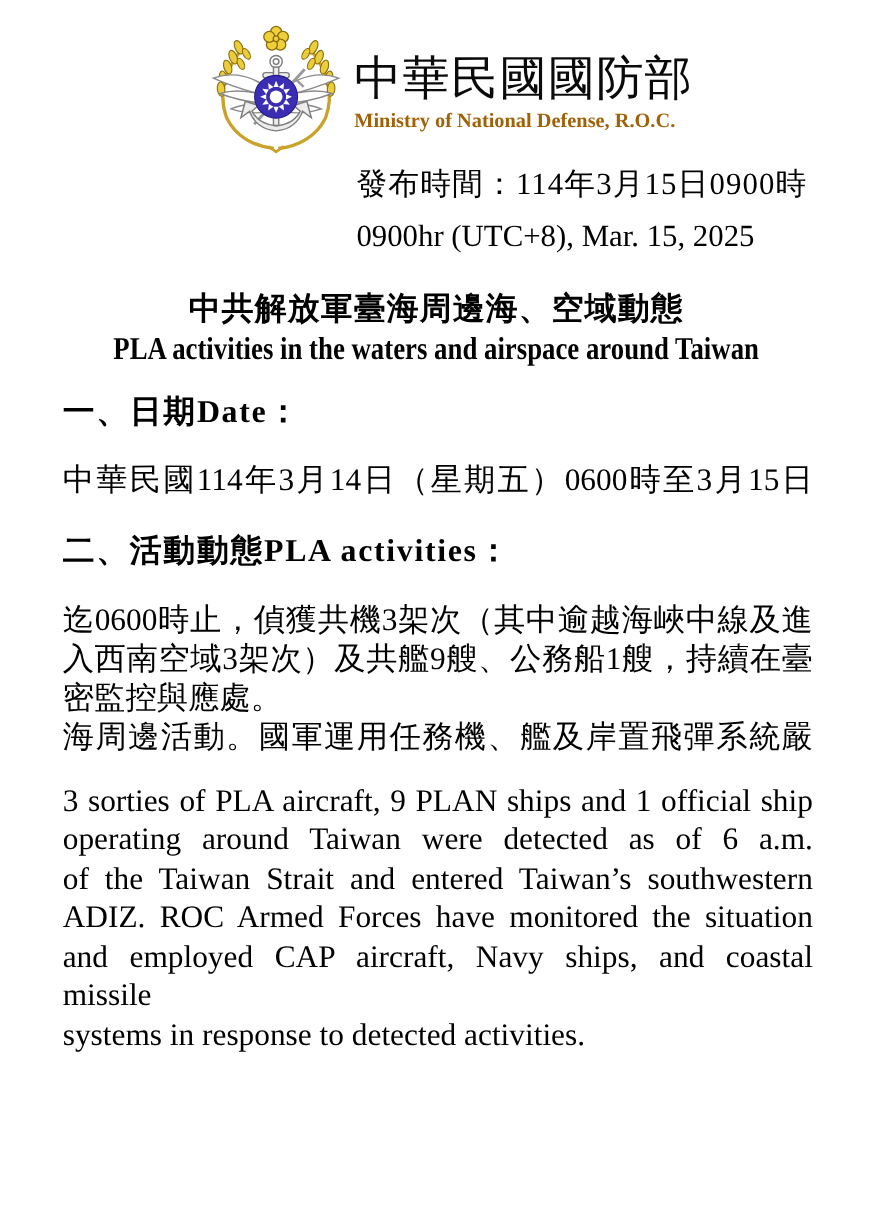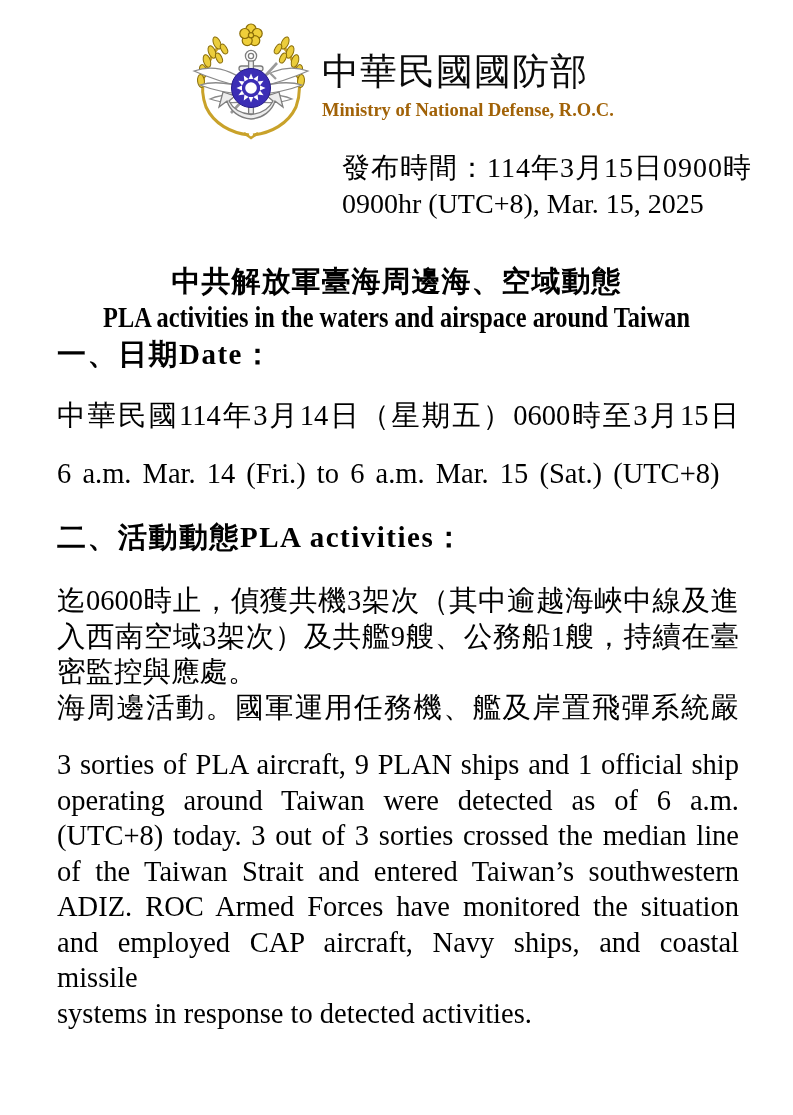--- a/index.html
+++ b/index.html
@@ -8,40 +8,40 @@
     width:793px;height:1115px;
     background:#ffffff;
     font-family:"Liberation Serif","DejaVu Serif",serif;
     color:#000;
     overflow:hidden;
   }
   
   .logo{position:absolute;left:186px;top:22px;width:130px;height:122px;}
   .orgblock{position:absolute;left:322px;top:46px;width:420px;}
   .org-zh{
-    font-size:37px;line-height:52px;letter-spacing:1px;color:#0a0a0a;
+    font-size:43px;line-height:52px;letter-spacing:1px;color:#0a0a0a;
     white-space:nowrap;font-weight:500;
   }
   .org-en{
     font-size:18.5px;line-height:22px;font-weight:bold;color:#a16207;
     white-space:nowrap;margin-top:1px;
   }
   
-  .release{position:absolute;left:342px;top:150px;width:430px;}
+  .release{position:absolute;left:324px;top:150px;width:430px;}
   .release .r1{font-size:28px;line-height:36px;letter-spacing:1px;white-space:nowrap;}
-  .release .r2{font-size:28px;line-height:36px;white-space:nowrap;}
+  .release .r2{font-size:28px;line-height:36px;white-space:nowrap;margin-top:12px;}
   
   .doc-title{position:absolute;left:0;top:262px;width:793px;text-align:center;}
   .doc-title .t-zh{font-size:29px;line-height:38px;font-weight:bold;letter-spacing:1px;}
   .doc-title .t-en{
     font-size:29px;line-height:34px;font-weight:bold;white-space:nowrap;
     transform:scaleX(0.84);transform-origin:50% 50%;
   }
   
-  .bodycol{position:absolute;left:57px;top:336px;width:682px;}
+  .bodycol{position:absolute;left:57px;top:357px;width:682px;}
   .h-sec{font-size:29px;line-height:36px;font-weight:bold;letter-spacing:1.5px;}
   .h-sec.h2{margin-top:28px;}
   .para{margin-top:26px;}
   .para.en{margin-top:22px;}
   .jline{
     font-size:28.5px;line-height:35.5px;
     text-align:justify;text-align-last:justify;
   }
   .jline.last{text-align-last:left;}
   .oneline{font-size:28.5px;line-height:35.5px;word-spacing:4px;white-space:nowrap;}
@@ -145,37 +145,33 @@
   </div>
 
   <div class="bodycol">
 
     <div class="h-sec">一、日期Date：</div>
 
     <div class="para">
       <div class="jline">中華民國114年3月14日（星期五）0600時至3月15日</div>
     </div>
 
-    <div class="para en gap-endate">
-      <div class="oneline">6 a.m. Mar. 14 (Fri.) to 6 a.m. Mar. 15 (Sat.) (UTC+8)</div>
-    </div>
 
     <div class="h-sec h2">二、活動動態PLA activities：</div>
 
     <div class="para gap-cnact">
       <div class="jline">迄0600時止，偵獲共機3架次（其中逾越海峽中線及進</div>
       <div class="jline">入西南空域3架次）及共艦9艘、公務船1艘，持續在臺</div>
       <div class="jline last">密監控與應處。</div>
       <div class="jline">海周邊活動。國軍運用任務機、艦及岸置飛彈系統嚴</div>
     </div>
 
     <div class="para en">
       <div class="jline">3 sorties of PLA aircraft, 9 PLAN ships and 1 official ship</div>
       <div class="jline">operating around Taiwan were detected as of 6 a.m.</div>
-      <div class="jline">(UTC+8) today. 3 out of 3 sorties crossed the median line</div>
       <div class="jline">of the Taiwan Strait and entered Taiwan’s southwestern</div>
       <div class="jline">ADIZ. ROC Armed Forces have monitored the situation</div>
       <div class="jline">and employed CAP aircraft, Navy ships, and coastal missile</div>
       <div class="jline last">systems in response to detected activities.</div>
     </div>
 
   </div>
 </div>
 
 </body></html>

